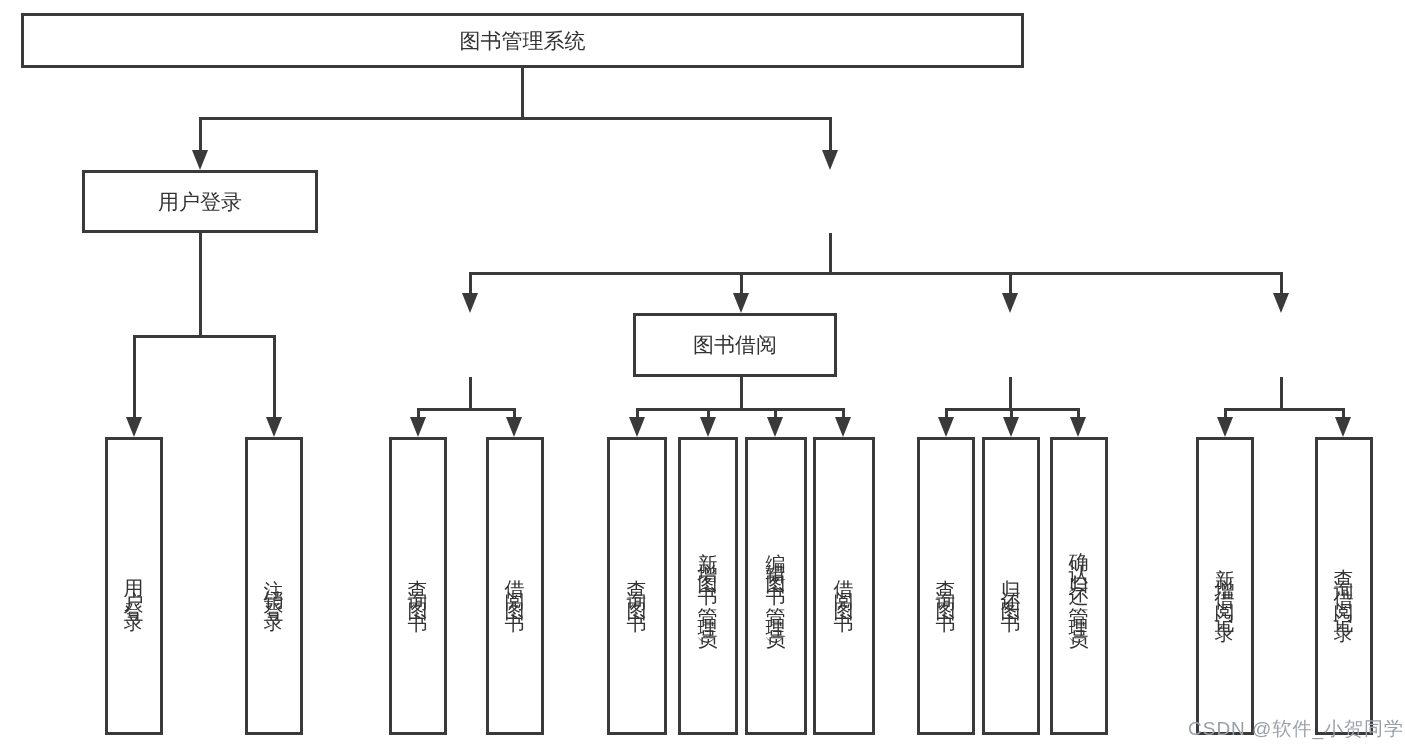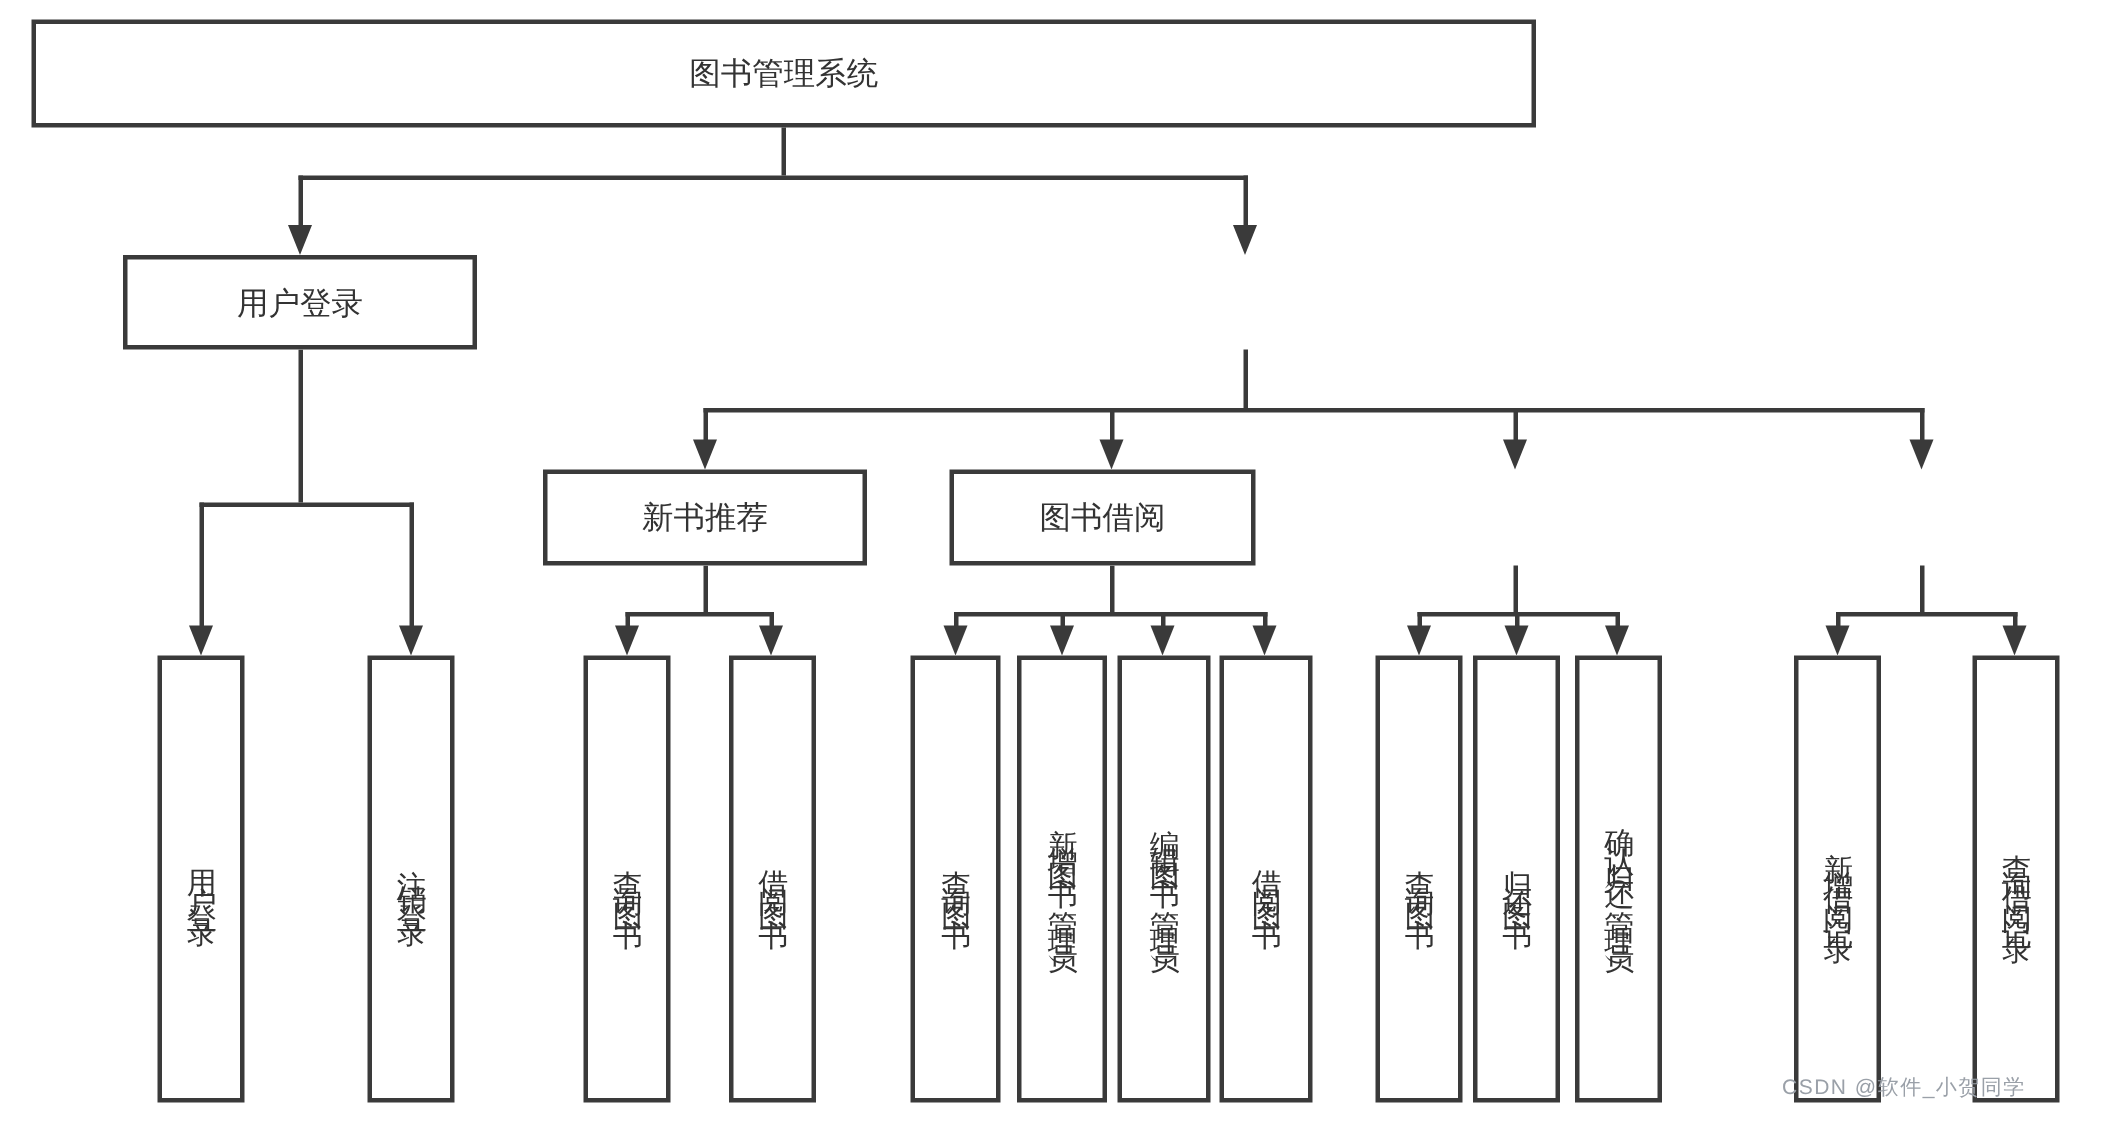--- a/index.html
+++ b/index.html
@@ -22,29 +22,29 @@
     font-size:20px;letter-spacing:11px;color:#333333;line-height:1;
   }
   .line{position:absolute;background:#3a3a3a;z-index:1;}
   .arrow{
     position:absolute;width:0;height:0;z-index:1;
     border-left:8px solid transparent;border-right:8px solid transparent;
     border-top:20px solid #3a3a3a;
   }
   .watermark{
     position:absolute;left:1188px;top:716px;z-index:3;
-    font-size:14px;color:#9aa0a8;letter-spacing:1px;white-space:nowrap;
+    font-size:19px;color:#9aa0a8;letter-spacing:1px;white-space:nowrap;
   }
 </style>
 </head>
 <body>
 
 <div id="canvas">
 
-  <div class="box" style="left:21px;top:13px;width:1003px;height:72px">图书管理系统</div>
+  <div class="box" style="left:21px;top:13px;width:1003px;height:55px">图书管理系统</div>
 
   <div class="line" style="left:521px;top:68px;width:3px;height:49px"></div>
   <div class="line" style="left:199px;top:117px;width:633px;height:3px"></div>
   <div class="line" style="left:199px;top:117px;width:3px;height:36px"></div>
   <div class="line" style="left:829px;top:117px;width:3px;height:36px"></div>
   <div class="arrow" style="left:192px;top:150px"></div>
   <div class="arrow" style="left:822px;top:150px"></div>
 
   <div class="box" style="left:82px;top:170px;width:236px;height:63px">用户登录</div>
 
@@ -59,21 +59,20 @@
   <div class="line" style="left:469px;top:272px;width:814px;height:3px"></div>
   <div class="line" style="left:469px;top:272px;width:3px;height:23px"></div>
   <div class="line" style="left:740px;top:272px;width:3px;height:23px"></div>
   <div class="line" style="left:1009px;top:272px;width:3px;height:23px"></div>
   <div class="line" style="left:1280px;top:272px;width:3px;height:23px"></div>
   <div class="arrow" style="left:462px;top:293px"></div>
   <div class="arrow" style="left:733px;top:293px"></div>
   <div class="arrow" style="left:1002px;top:293px"></div>
   <div class="arrow" style="left:1273px;top:293px"></div>
 
-  <div class="box" style="left:362px;top:313px;width:216px;height:64px">新书推荐</div>
   <div class="box" style="left:633px;top:313px;width:204px;height:64px">图书借阅</div>
 
   <div class="line" style="left:469px;top:377px;width:3px;height:31px"></div>
   <div class="line" style="left:740px;top:377px;width:3px;height:31px"></div>
   <div class="line" style="left:1009px;top:377px;width:3px;height:31px"></div>
   <div class="line" style="left:1280px;top:377px;width:3px;height:31px"></div>
 
   <div class="line" style="left:417px;top:408px;width:99px;height:3px"></div>
   <div class="line" style="left:417px;top:408px;width:3px;height:11px"></div>
   <div class="line" style="left:513px;top:408px;width:3px;height:11px"></div>

